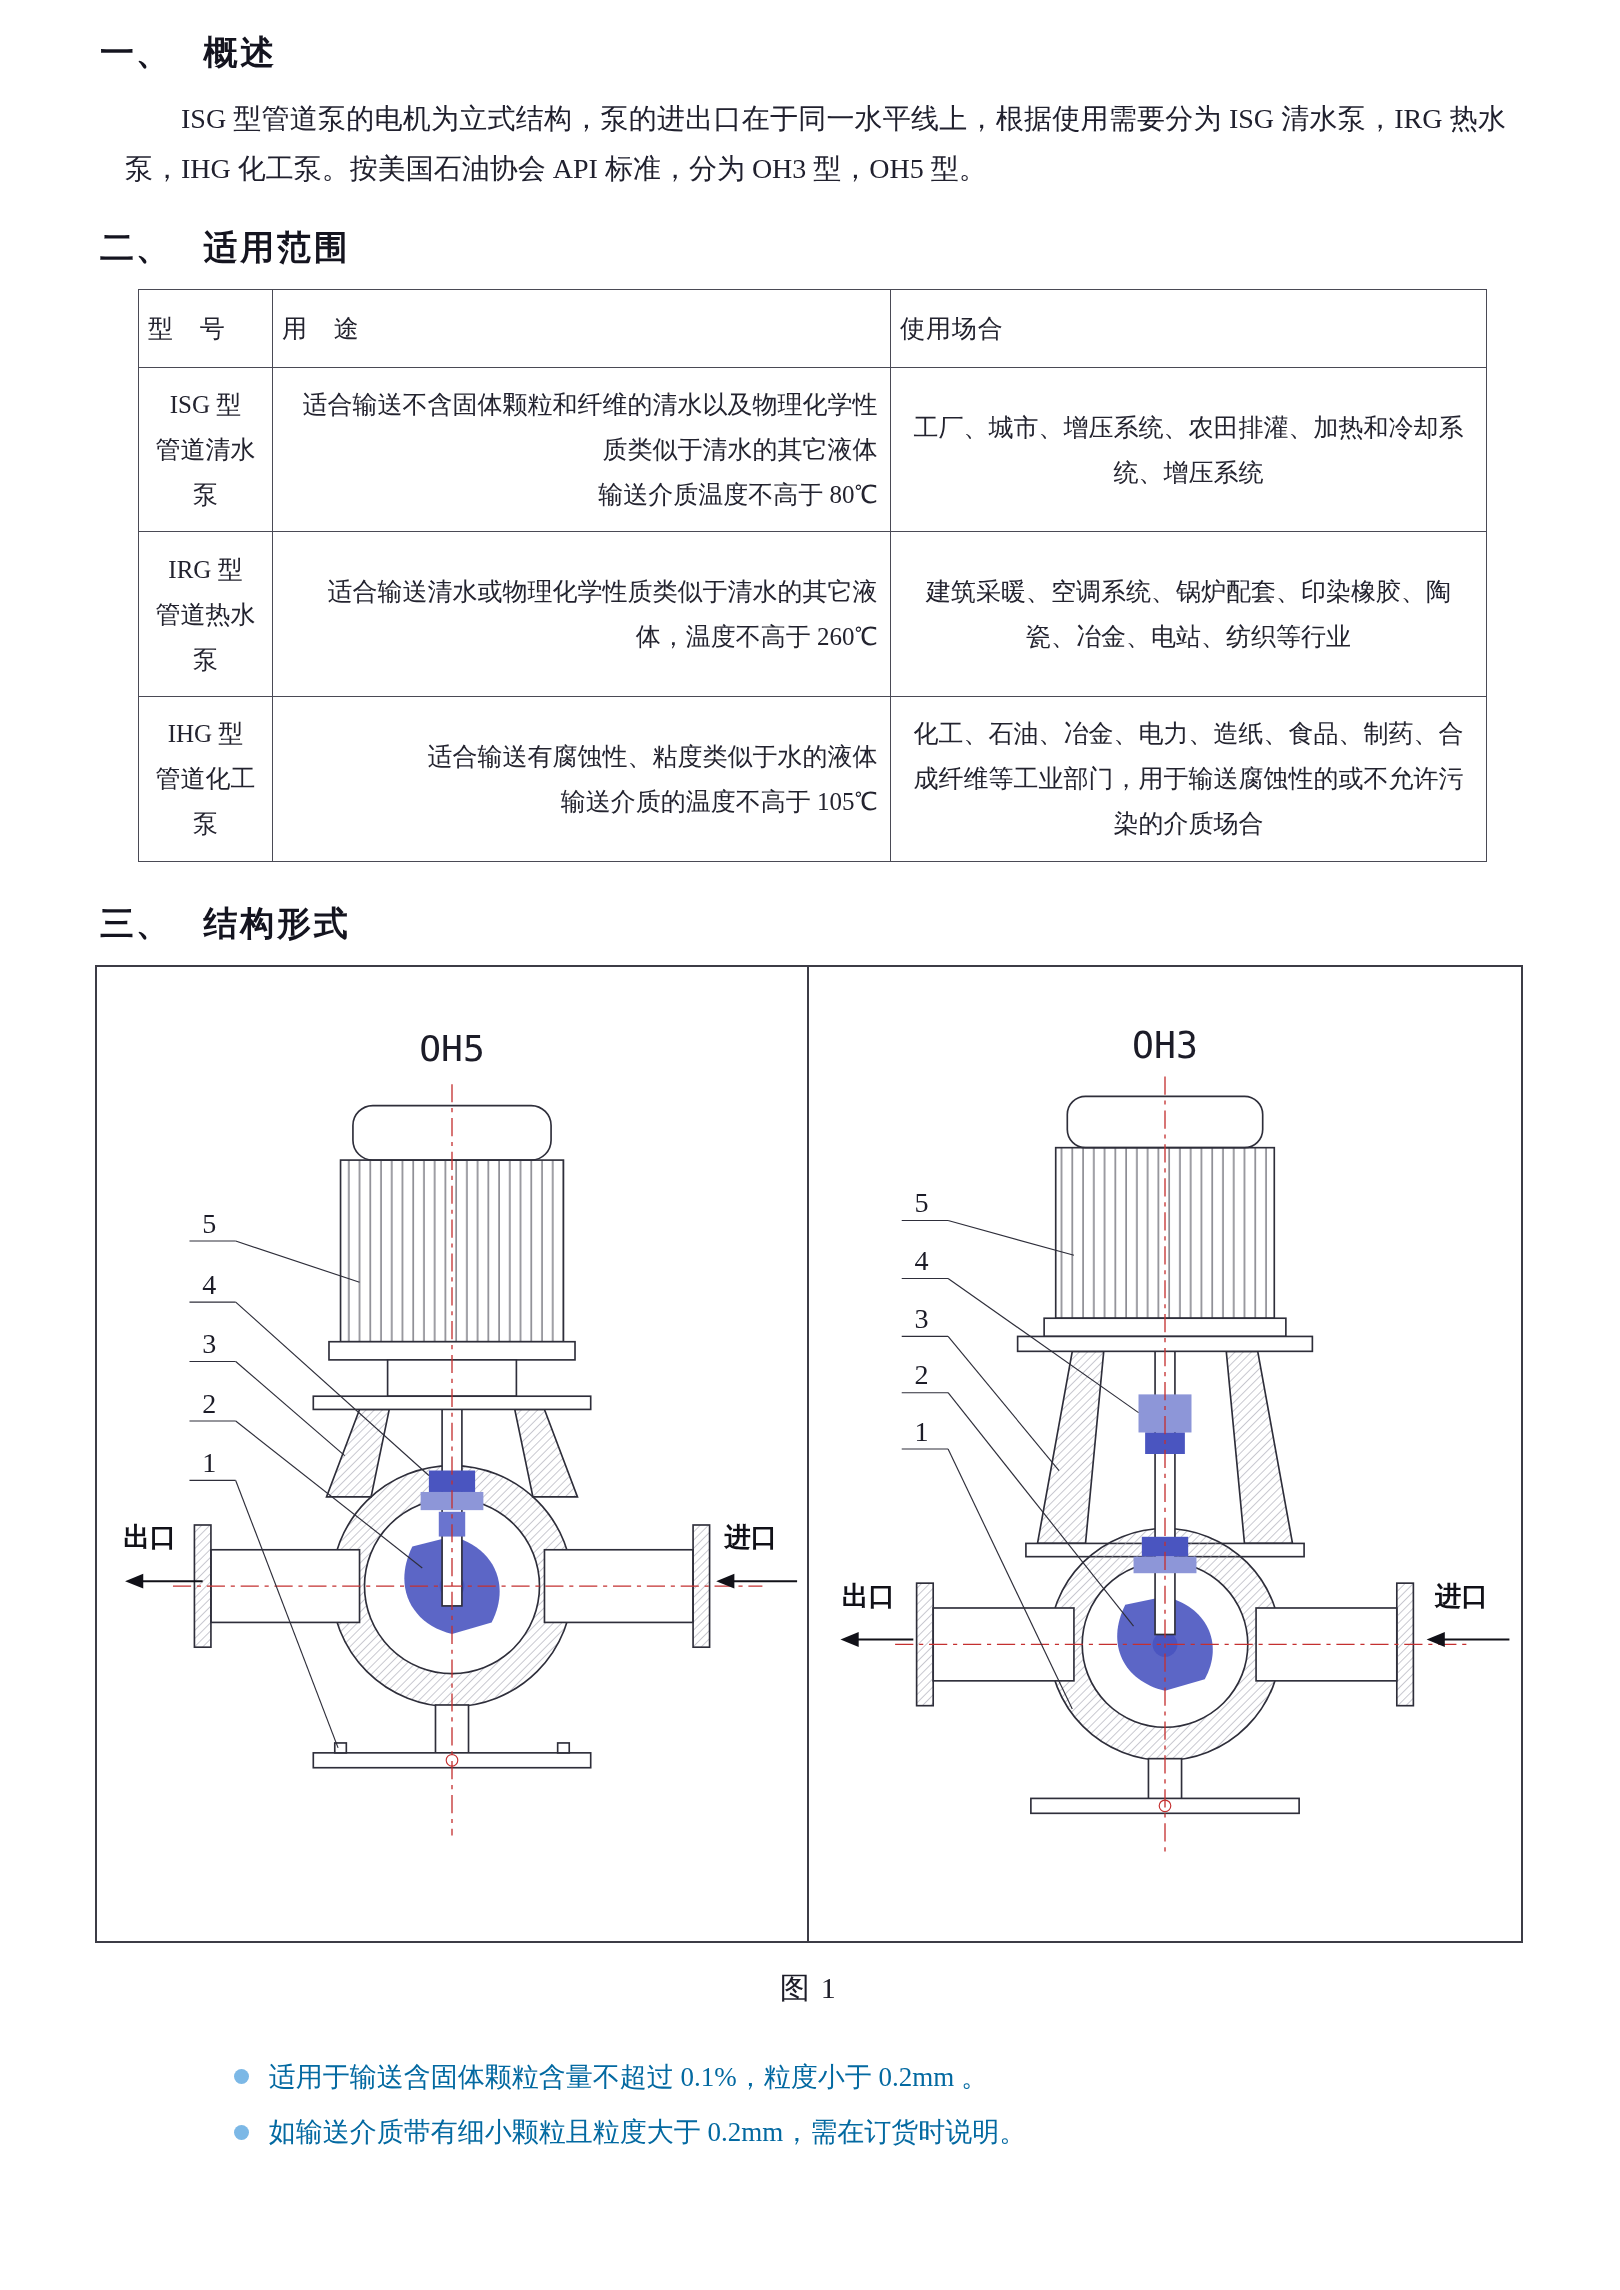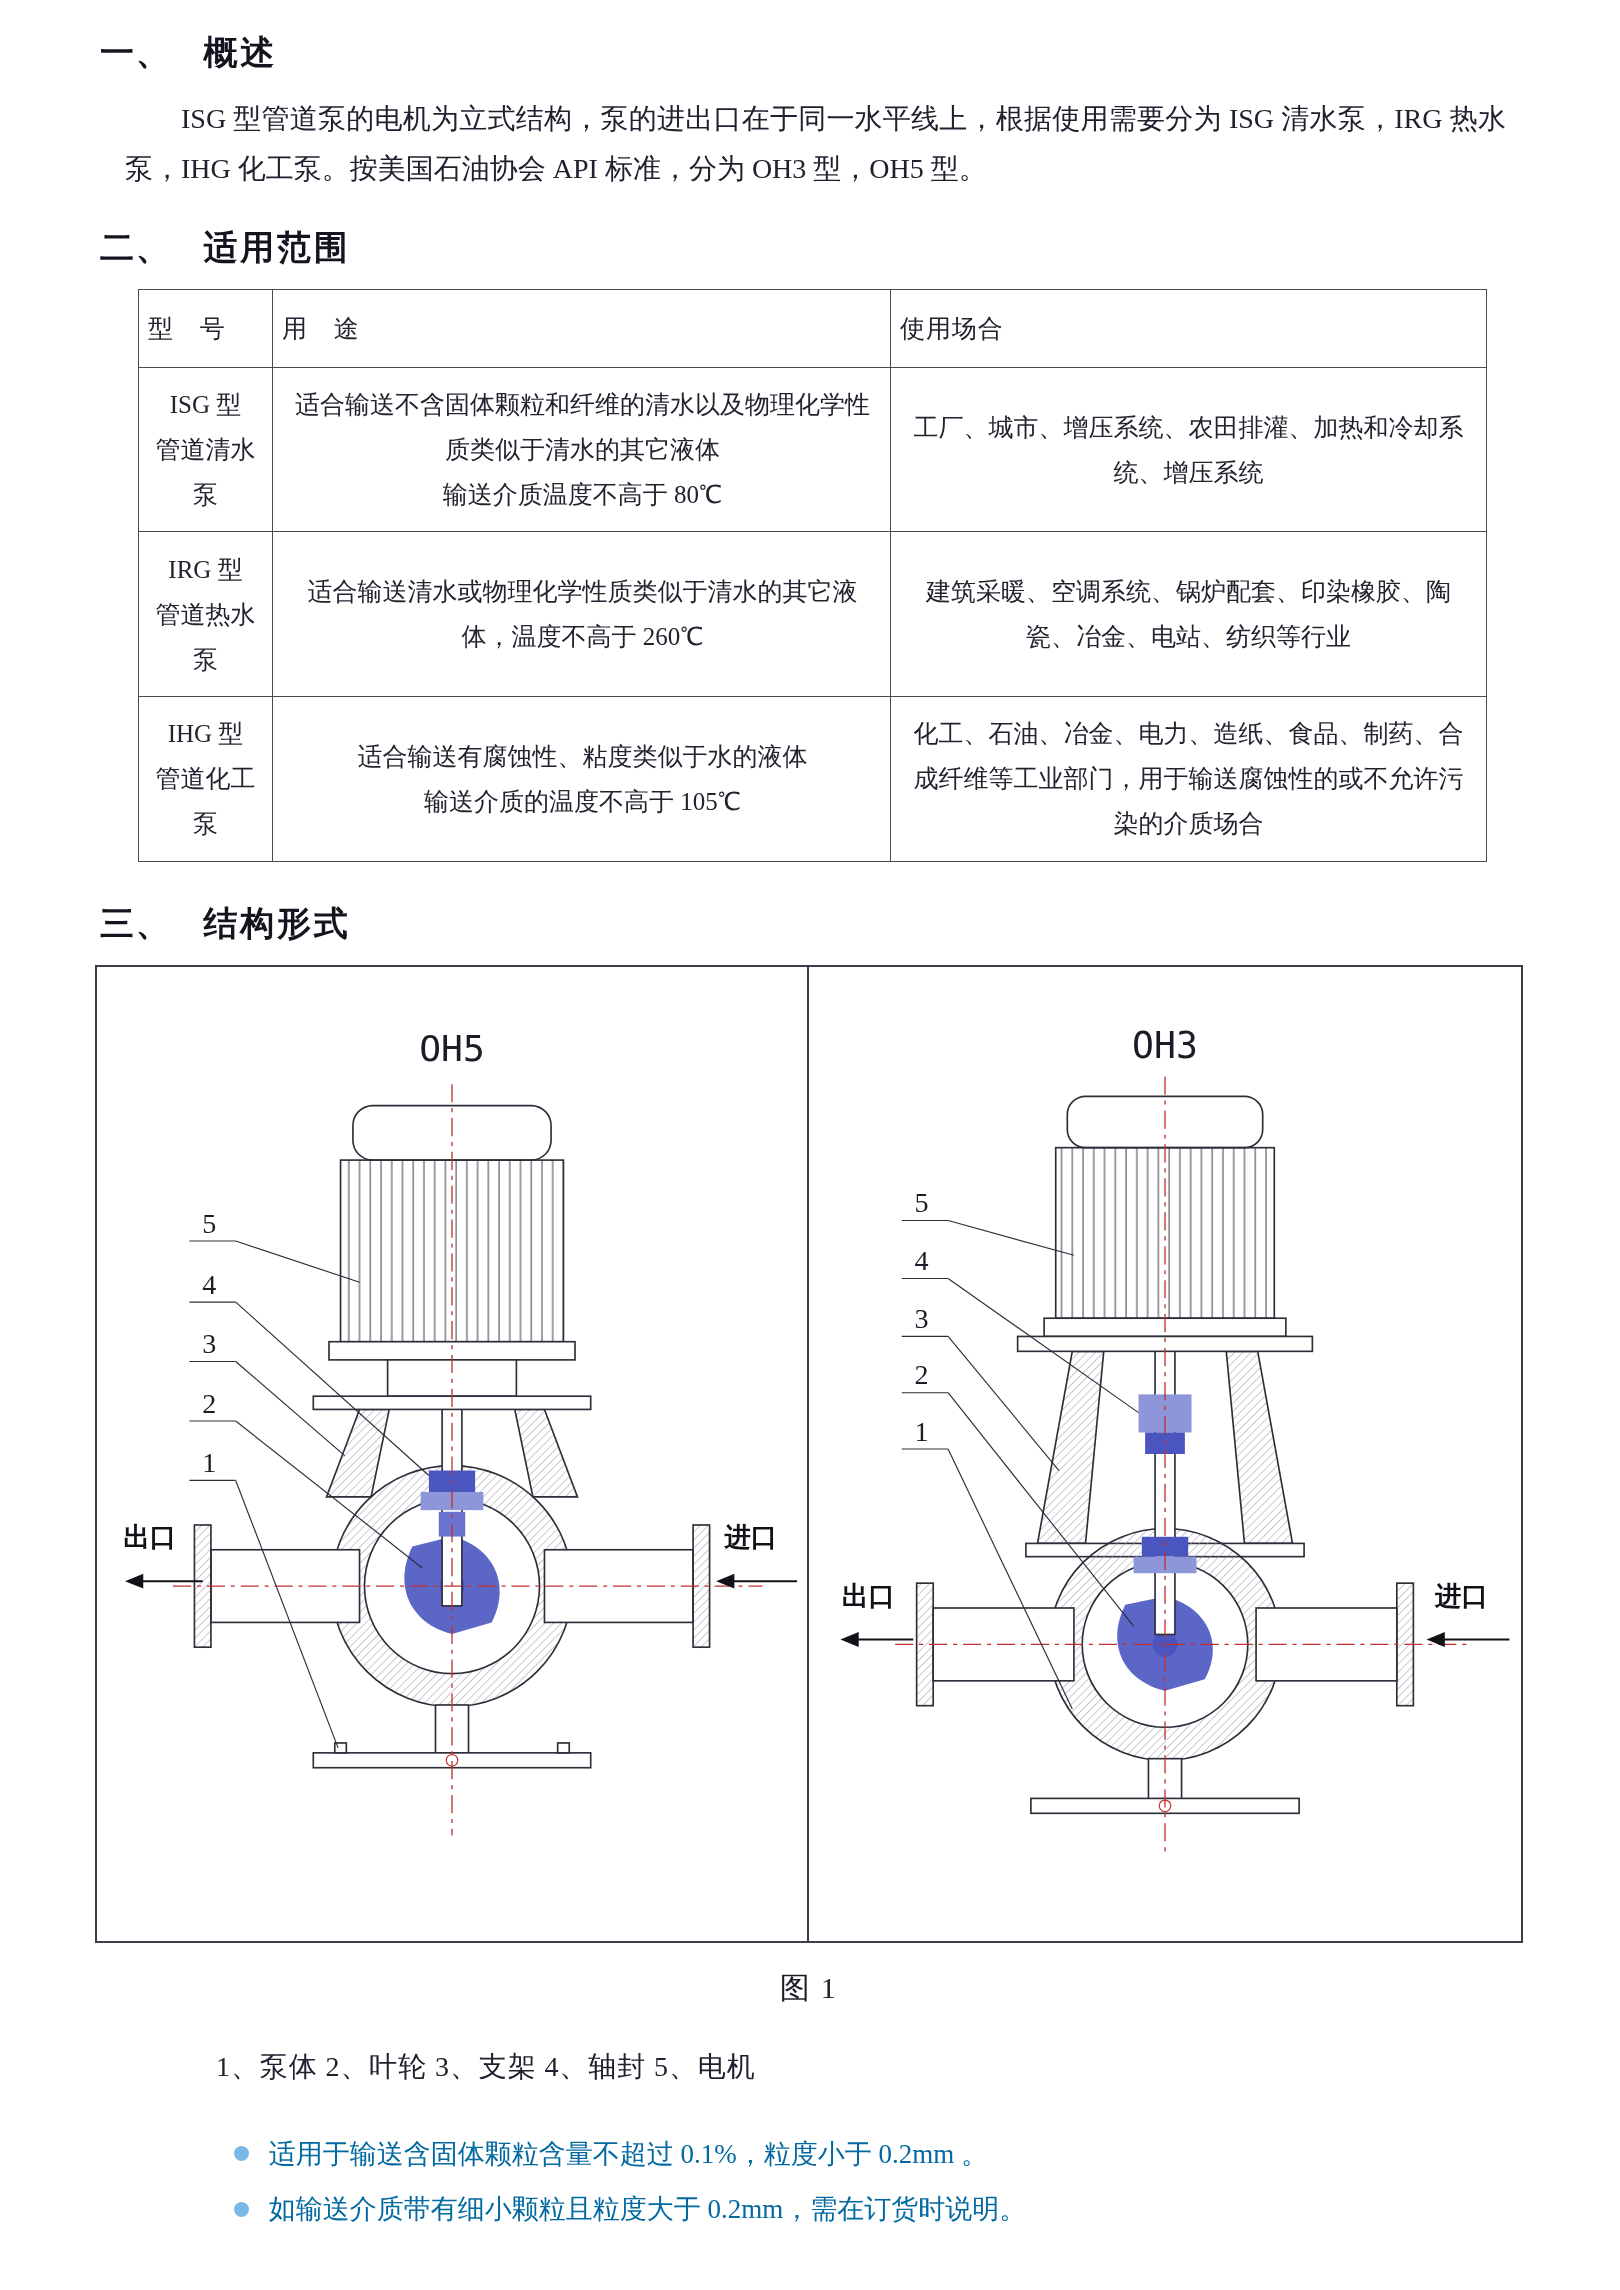--- a/index.html
+++ b/index.html
@@ -33,21 +33,21 @@
   }
   .app-table th, .app-table td {
     border:1.8px solid #4a4a55;
     line-height:1.8;
     white-space:pre-line;
   }
   .app-table th { font-weight:400; padding:16px 9px; text-align:left; letter-spacing:0.9px; }
   .col-model { width:134px; }
   .col-usage { width:618px; }
   .c-model { text-align:center; padding:14.3px 7.2px; }
-  .c-usage { text-align:center; padding:14.3px 12.5px 14.3px 14.3px; }
+  .c-usage { text-align:right; padding:14.3px 12.5px 14.3px 14.3px; }
   .c-occ   { text-align:center; padding:14.3px 12.5px; }
 
   .figure {
     width:1428px; height:978px; margin:9px 0 0 -5.4px;
     border:2.2px solid #3c3c46; background:#fff;
     display:flex;
   }
   .fig-half { flex:1 1 50%; position:relative; }
   .fig-half.left { border-right:2.2px solid #3c3c46; }
   .fig-half svg { width:100%; height:100%; display:block; }
@@ -298,21 +298,20 @@
         <g stroke="#111118" stroke-width="2.4">
           <line x1="846" y1="764" x2="752" y2="764"></line>
           <polygon points="746,764 768,755 768,773" fill="#111118" stroke="none"></polygon>
         </g>
       </svg>
     </div>
   </div>
 
   <div class="caption">图 1</div>
 
-  <div class="parts">1、泵体 2、叶轮 3、支架 4、轴封 5、电机</div>
 
   <ul class="bullets">
     <li>
       <span class="dot"></span>
       <span>适用于输送含固体颗粒含量不超过 0.1%，粒度小于 0.2mm 。</span>
     </li>
     <li>
       <span class="dot"></span>
       <span>如输送介质带有细小颗粒且粒度大于 0.2mm，需在订货时说明。</span>
     </li>

